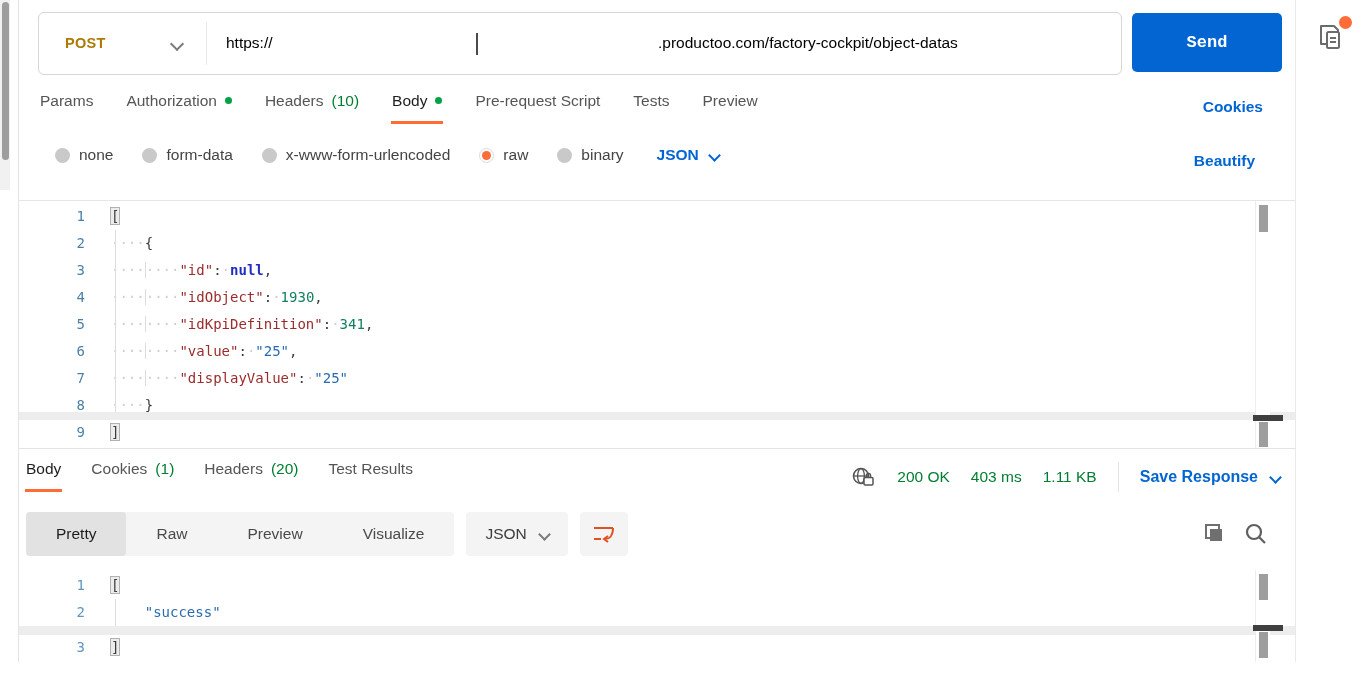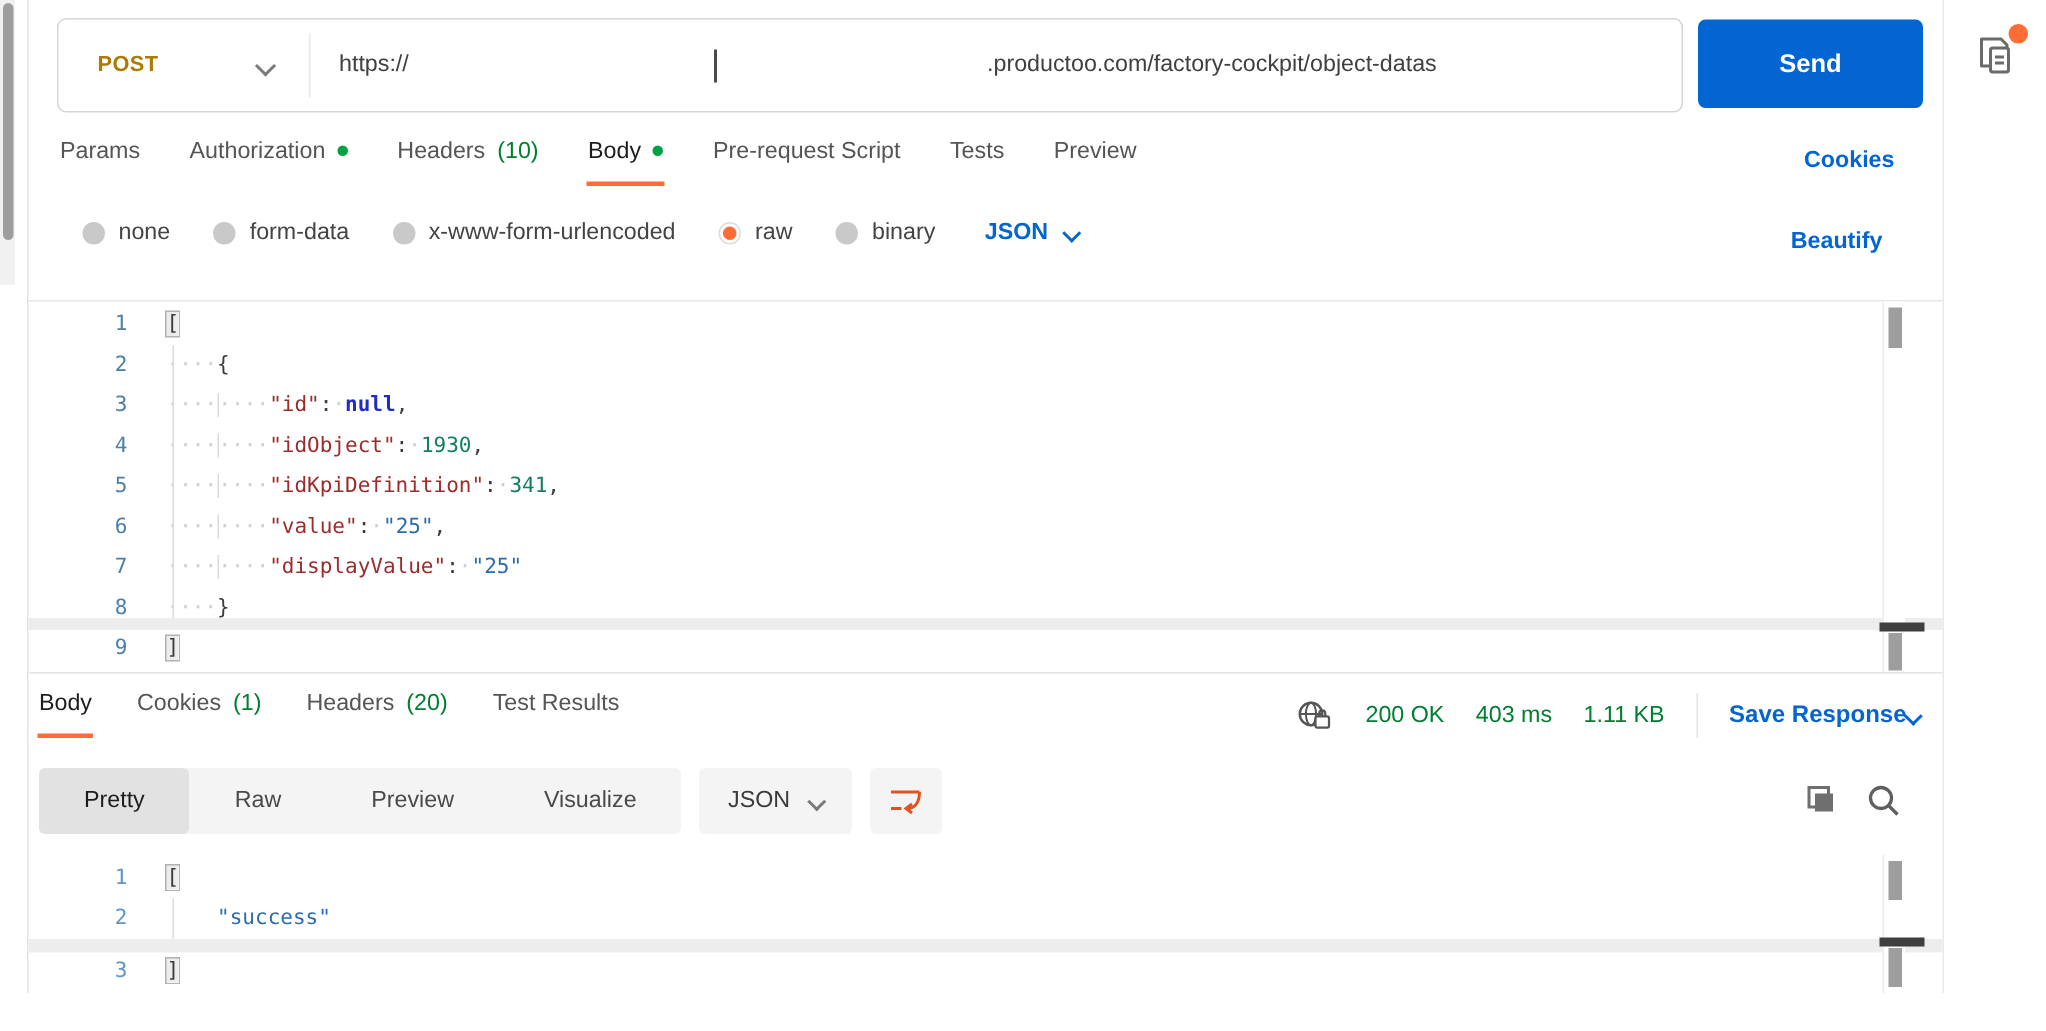--- a/index.html
+++ b/index.html
@@ -11,25 +11,25 @@
   .left-thumb{position:absolute;left:2px;top:2px;width:7px;height:158px;background:#9d9d9d;border-radius:4px;}
   .vdiv-left{position:absolute;left:18px;top:0;width:1px;height:687px;background:#e4e4e4;}
   .vdiv-right{position:absolute;left:1295px;top:0;width:1px;height:687px;background:#e9e9e9;}
 
   
   .url-box{position:absolute;left:38px;top:12px;width:1082px;height:61px;border:1px solid #d6d6d6;border-radius:6px;background:#fff;}
   .method{position:absolute;left:0;top:0;width:167px;height:100%;cursor:pointer;}
   .method-label{position:absolute;left:26px;top:0;line-height:61px;font-size:14.5px;font-weight:700;letter-spacing:.3px;color:#AD7A03;}
   .method .chev{position:absolute;left:133px;top:26px;}
   .method-sep{position:absolute;left:167px;top:9px;bottom:9px;width:1px;background:#e8e8e8;}
-  .url-text{position:absolute;left:187px;top:0;right:8px;height:100%;line-height:60px;font-size:15.5px;color:#404040;white-space:nowrap;}
+  .url-text{position:absolute;left:187px;top:0;right:8px;height:100%;line-height:60px;font-size:15.5px;color:#000000;white-space:nowrap;}
   .url-suffix{position:absolute;left:432px;top:0;line-height:60px;}
   .url-caret{position:absolute;left:250px;top:20px;width:2px;height:22px;background:#4a4a4a;}
   .send-btn{position:absolute;left:1132px;top:13px;width:150px;height:59px;background:#0265D2;border:none;border-radius:5px;
-            color:#fff;font-family:Liberation Sans, sans-serif;font-size:17px;font-weight:700;cursor:pointer;}
+            color:#fff;font-family:Liberation Mono, monospace;font-size:17px;font-weight:700;cursor:pointer;}
 
   
   .doc-icon{position:absolute;left:1314px;top:18px;width:40px;height:40px;cursor:pointer;}
   .doc-dot{position:absolute;right:2px;top:-2px;width:13px;height:13px;border-radius:50%;background:#FF6C37;}
 
   
   .chev{display:inline-block;width:8px;height:8px;border-left:2px solid #7a7a7a;border-bottom:2px solid #7a7a7a;transform:rotate(-45deg);}
   .chev.blue{border-color:#0265D2;}
   .chev.small{width:7px;height:7px;}
 
@@ -73,21 +73,21 @@
   .vtrack{position:absolute;right:25px;top:0;bottom:0;width:14px;border-left:1px solid #ececec;background:#fff;z-index:2;}
   .vthumb{position:absolute;right:27px;width:9px;background:#9e9e9e;z-index:3;}
 
   .section-div{position:absolute;left:19px;top:448px;width:1276px;height:1px;background:#e3e3e3;}
 
   
   .resp-tabs{position:absolute;left:26px;top:460px;display:flex;gap:30px;font-size:15.5px;color:#555;}
   .resp-meta{position:absolute;right:84px;top:462px;display:flex;align-items:center;gap:21px;}
   .status-green{color:#007F31;font-size:15.5px;}
   .meta-div{width:1px;height:30px;background:#e3e3e3;}
-  .save-resp{display:flex;align-items:center;color:#0265D2;font-size:16px;font-weight:700;cursor:pointer;}
+  .save-resp{display:flex;align-items:center;gap:13px;color:#0265D2;font-size:16px;font-weight:700;cursor:pointer;}
 
   
   .resp-toolbar{position:absolute;left:26px;top:512px;display:flex;gap:12px;align-items:center;}
   .seg{display:flex;background:#f4f4f4;border-radius:4px;height:44px;}
   .seg-item{padding:0 30px;line-height:44px;font-size:15.5px;color:#4a4a4a;cursor:pointer;border-radius:4px;}
   .seg-item.active{background:#e2e2e2;color:#1d1d1d;}
   .json-btn{height:44px;background:#f4f4f4;border-radius:4px;padding:0 19px;display:flex;align-items:center;gap:13px;
             font-size:15.5px;color:#3b3b3b;font-weight:500;cursor:pointer;}
   .wrap-btn{width:48px;height:44px;background:#f4f4f4;border-radius:4px;display:flex;align-items:center;justify-content:center;cursor:pointer;}
   .resp-tools{position:absolute;right:97px;top:522px;display:flex;gap:19px;align-items:center;}

